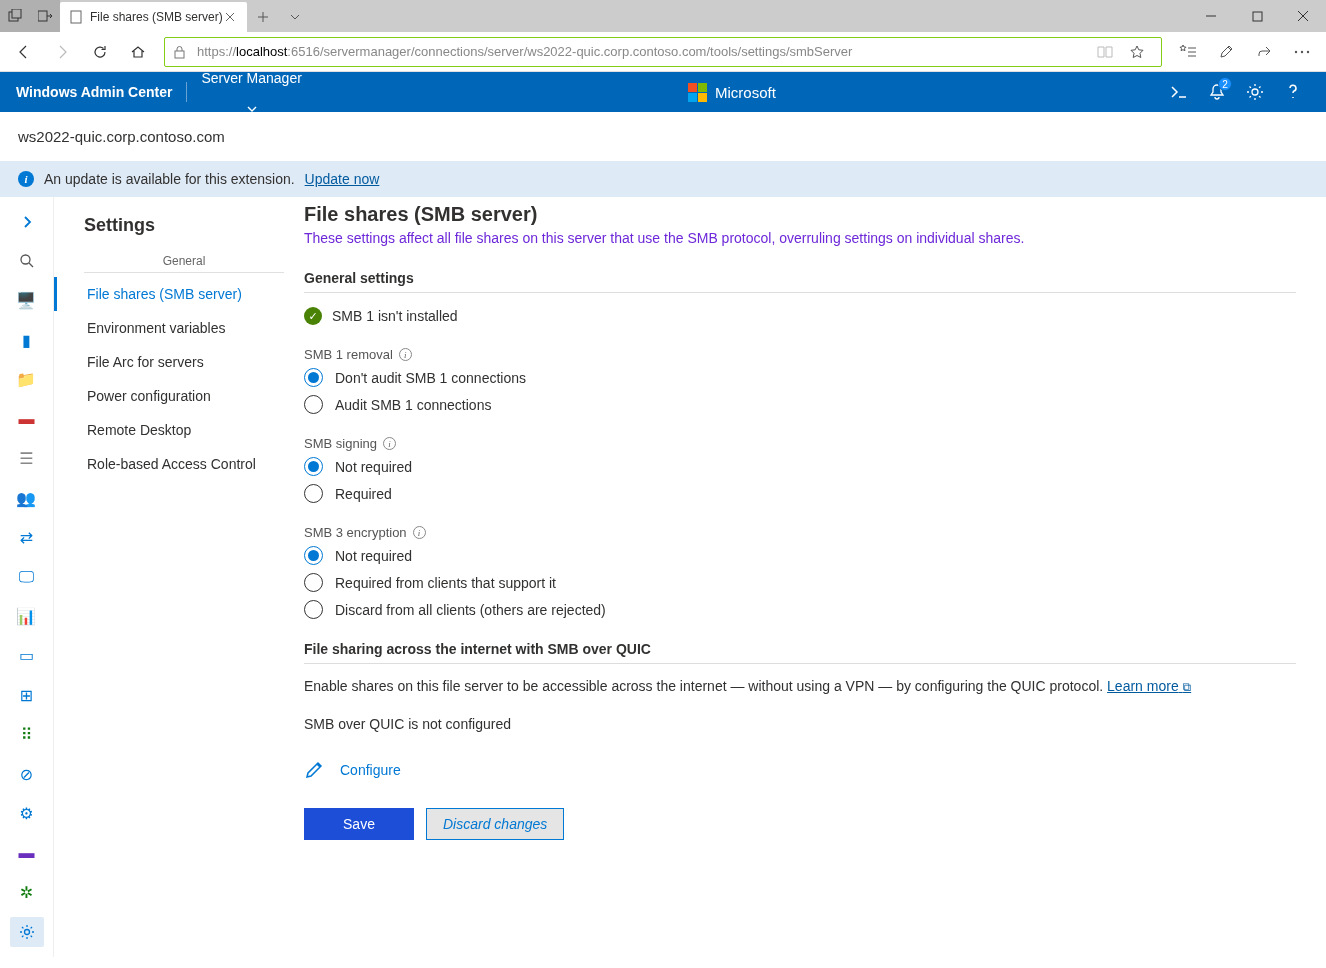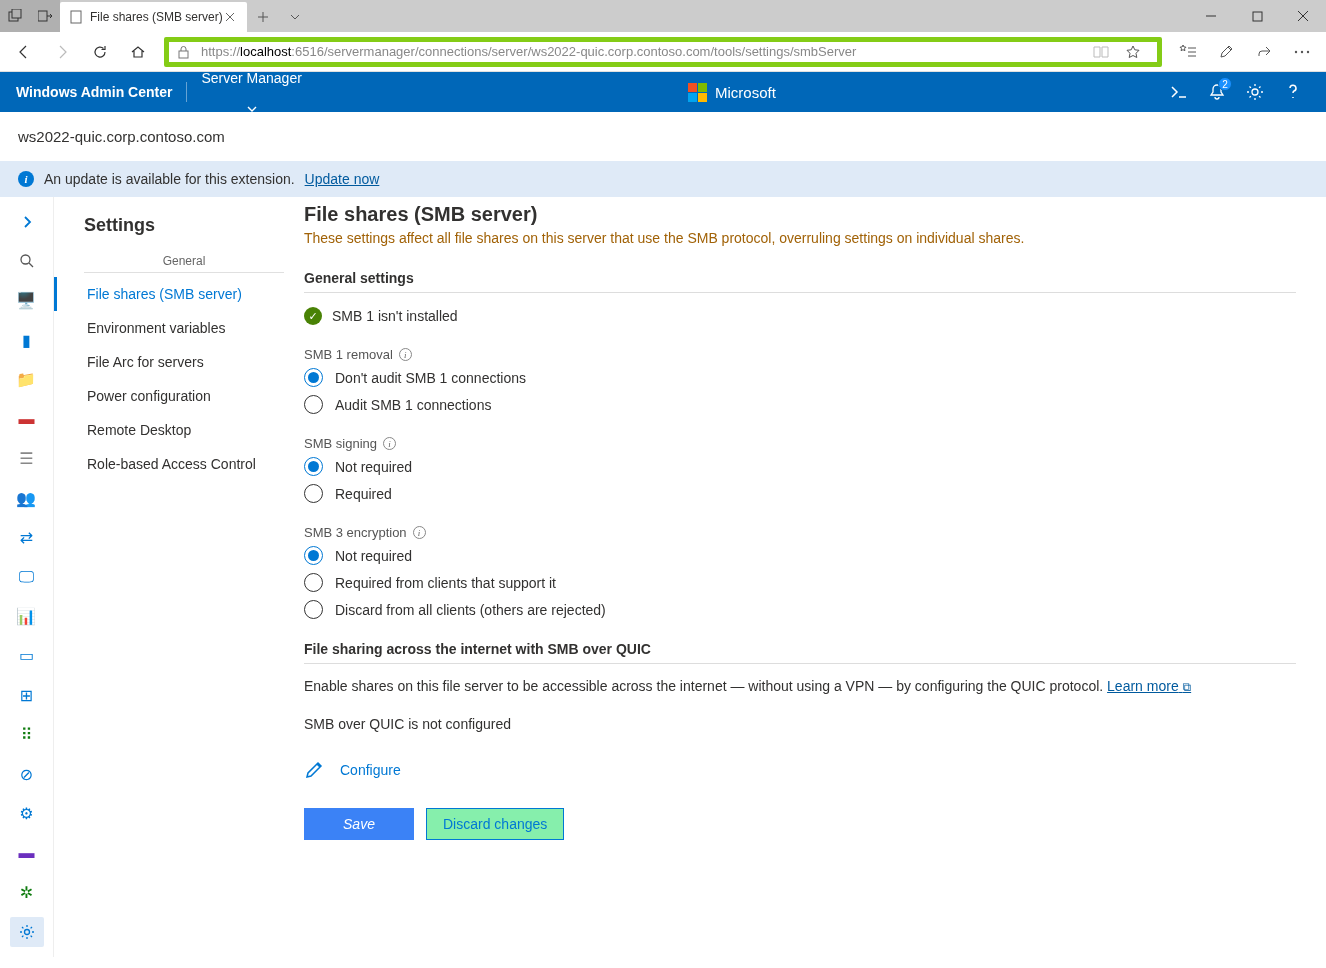--- a/index.html
+++ b/index.html
@@ -13,21 +13,21 @@
 .tab { height:30px; background:#fff; display:flex; align-items:center; padding:0 10px 0 8px; min-width:180px; border-top-left-radius:2px; border-top-right-radius:2px; font-size:12px; }
 .tab-icon { width:16px; height:16px; margin-right:6px; display:flex; align-items:center; justify-content:center; }
 .tab-close { margin-left:auto; padding:2px; cursor:pointer; }
 .tab-new-btn, .tab-dd { width:32px; height:30px; display:flex; align-items:center; justify-content:center; cursor:pointer; color:#555; }
 .win-controls { margin-left:auto; display:flex; }
 .win-btn { width:46px; height:32px; display:flex; align-items:center; justify-content:center; cursor:pointer; }
 
 .browser-toolbar { height:40px; background:#fff; display:flex; align-items:center; padding:0 8px; gap:6px; border-bottom:1px solid #e0e0e0; }
 .nav-btn { width:32px; height:32px; display:flex; align-items:center; justify-content:center; cursor:pointer; color:#555; border-radius:2px; }
 .nav-btn.disabled { color:#bbb; }
-.addressbar { flex:1; height:30px; border:5px solid #84cc16; border-radius:2px; display:flex; align-items:center; padding:0 8px; margin:0 4px; font-size:13px; }
+.addressbar { flex:1; height:30px; border:1px solid #84cc16; border-radius:2px; display:flex; align-items:center; padding:0 8px; margin:0 4px; font-size:13px; }
 .addr-lock { width:16px; margin-right:8px; color:#777; }
 .addr-text { flex:1; white-space:nowrap; overflow:hidden; }
 .addr-text .host { color:#000; }
 .addr-text .rest { color:#888; }
 
 
 .app-header { height:40px; background:#0067b8; color:#fff; display:flex; align-items:center; padding:0 16px; }
 .app-header .brand { font-weight:600; font-size:14px; }
 .app-header .sep { width:1px; height:20px; background:rgba(255,255,255,0.4); margin:0 14px; }
 .app-header .crumb { font-size:14px; display:flex; align-items:center; gap:17px; cursor:pointer;flex-direction:column; }
@@ -53,42 +53,42 @@
 .rail-ic.active { background:#dfeaf7; color:#0078d4; }
 
 .settings-nav { width:250px; padding:12px 0 12px 0; }
 .settings-nav h2 { font-size:18px; font-weight:600; padding:6px 20px 14px 30px; }
 .nav-group-label { text-align:center; font-size:12px; color:#666; padding:4px 0; border-bottom:1px solid #e0e0e0; margin:0 20px 4px 30px; }
 .nav-item { padding:9px 20px 9px 30px; font-size:14px; cursor:pointer; border-left:3px solid transparent; }
 .nav-item.active { color:#0078d4; border-left-color:#0078d4; }
 
 .main { flex:1; padding:6px 30px 20px 0; overflow-y:auto; }
 .main h1 { font-size:20px; font-weight:600; margin-bottom:4px; }
-.main .desc { font-size:14px; color:#a16207; margin-bottom:24px; }
+.main .desc { font-size:14px; color:#6d28d9; margin-bottom:24px; }
 .section-h { font-size:14px; font-weight:600; padding-bottom:6px; border-bottom:1px solid #ddd; margin-bottom:14px; }
 .status-line { display:flex; align-items:center; gap:10px; margin-bottom:22px; }
 .check-ic { width:18px; height:18px; background:#498205; border-radius:50%; display:flex; align-items:center; justify-content:center; color:#fff; font-size:11px; }
 
 .field-label { font-size:13px; color:#555; display:flex; align-items:center; gap:6px; margin-bottom:6px; }
 .info-outline { width:13px; height:13px; border:1px solid #888; border-radius:50%; font-size:9px; display:flex; align-items:center; justify-content:center; color:#666; font-style:italic; font-family:Georgia,serif; }
 .radio-opt { display:flex; align-items:center; gap:12px; margin-bottom:8px; cursor:pointer; font-size:14px; }
 .radio { width:19px; height:19px; border:1px solid #333; border-radius:50%; display:flex; align-items:center; justify-content:center; }
 .radio.sel { border-color:#0078d4; }
 .radio.sel::after { content:""; width:11px; height:11px; background:#0078d4; border-radius:50%; }
 .field-block { margin-bottom:22px; }
 
 .quic-desc { font-size:14px; margin-bottom:22px; }
 .quic-desc a { color:#005a9e; text-decoration:underline; cursor:pointer; }
 .ext-ic { font-size:12px; }
 .cfg-btn { display:flex; align-items:center; gap:16px; color:#0078d4; font-size:14px; cursor:pointer; margin-bottom:28px; }
 
 .btn-row { display:flex; gap:12px; }
 .btn { min-width:110px; height:32px; display:flex; align-items:center; justify-content:center; font-size:14px; cursor:pointer; padding:0 16px; }
-.btn.primary { background:#3b82f6; color:#fff; border:none;font-style:italic; }
-.btn.secondary { background:#86efac; border:1px solid #0078d4; color:#0078d4; }
+.btn.primary { background:#1d4ed8; color:#fff; border:none; }
+.btn.secondary { background:#e5e5e5; border:1px solid #0078d4; color:#0078d4;font-style:italic; }
 
 svg { display:block; }
 </style>
 </head>
 <body>
 
 <div class="browser-titlebar">
   <div class="titlebar-left">
     <div class="tb-btn">
       <svg width="14" height="14" viewBox="0 0 14 14">

